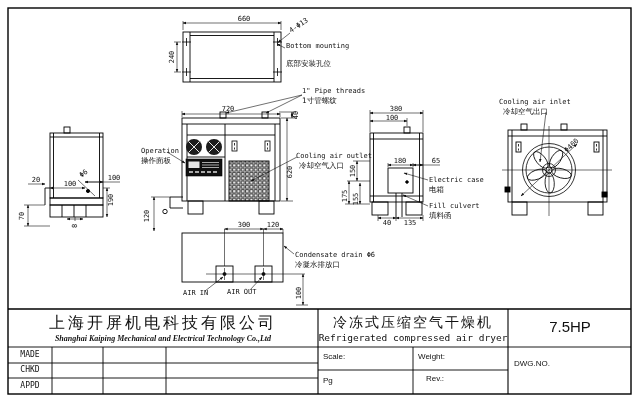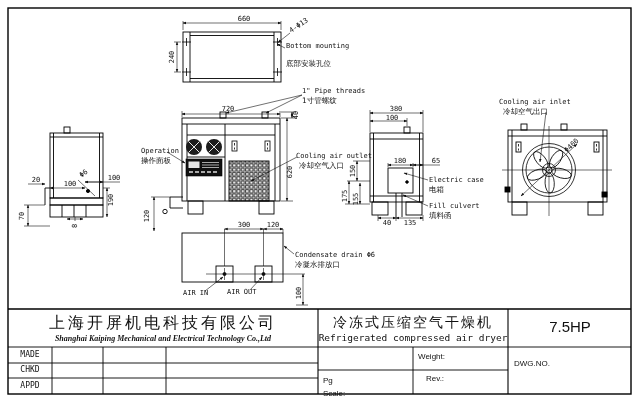--- a/index.html
+++ b/index.html
@@ -316,19 +316,19 @@
   <span class="t cn" style="left:295px;top:261px;">冷凝水排放口</span>
 
   <span class="t c tb-company-cn" style="left:163px;top:323px;">上海开屏机电科技有限公司</span>
   <span class="t c tb-company-en" style="left:163px;top:339px;">Shanghai Kaiping Mechanical and Electrical Technology Co.,Ltd</span>
   <span class="t c tb-row" style="left:30px;top:355px;">MADE</span>
   <span class="t c tb-row" style="left:30px;top:370px;">CHKD</span>
   <span class="t c tb-row" style="left:30px;top:386px;">APPD</span>
   <span class="t c tb-product-cn" style="left:413px;top:322px;">冷冻式压缩空气干燥机</span>
   <span class="t c tb-product-en" style="left:413px;top:338px;">Refrigerated compressed air dryer</span>
   <span class="t c hp" style="left:570px;top:326px;">7.5HP</span>
-  <span class="t tb-small" style="left:323px;top:353px;margin-top:37px;">Scale:</span>
+  <span class="t tb-small" style="left:323px;top:353px;">Scale:</span>
   <span class="t tb-small" style="left:418px;top:353px;">Weight:</span>
   <span class="t tb-small" style="left:323px;top:377px;">Pg</span>
   <span class="t tb-small" style="left:418px;top:375px;padding-left:8px;">Rev.:</span>
   <span class="t tb-small" style="left:514px;top:360px;">DWG.NO.</span>
 
 </div>
 
 </body></html>

